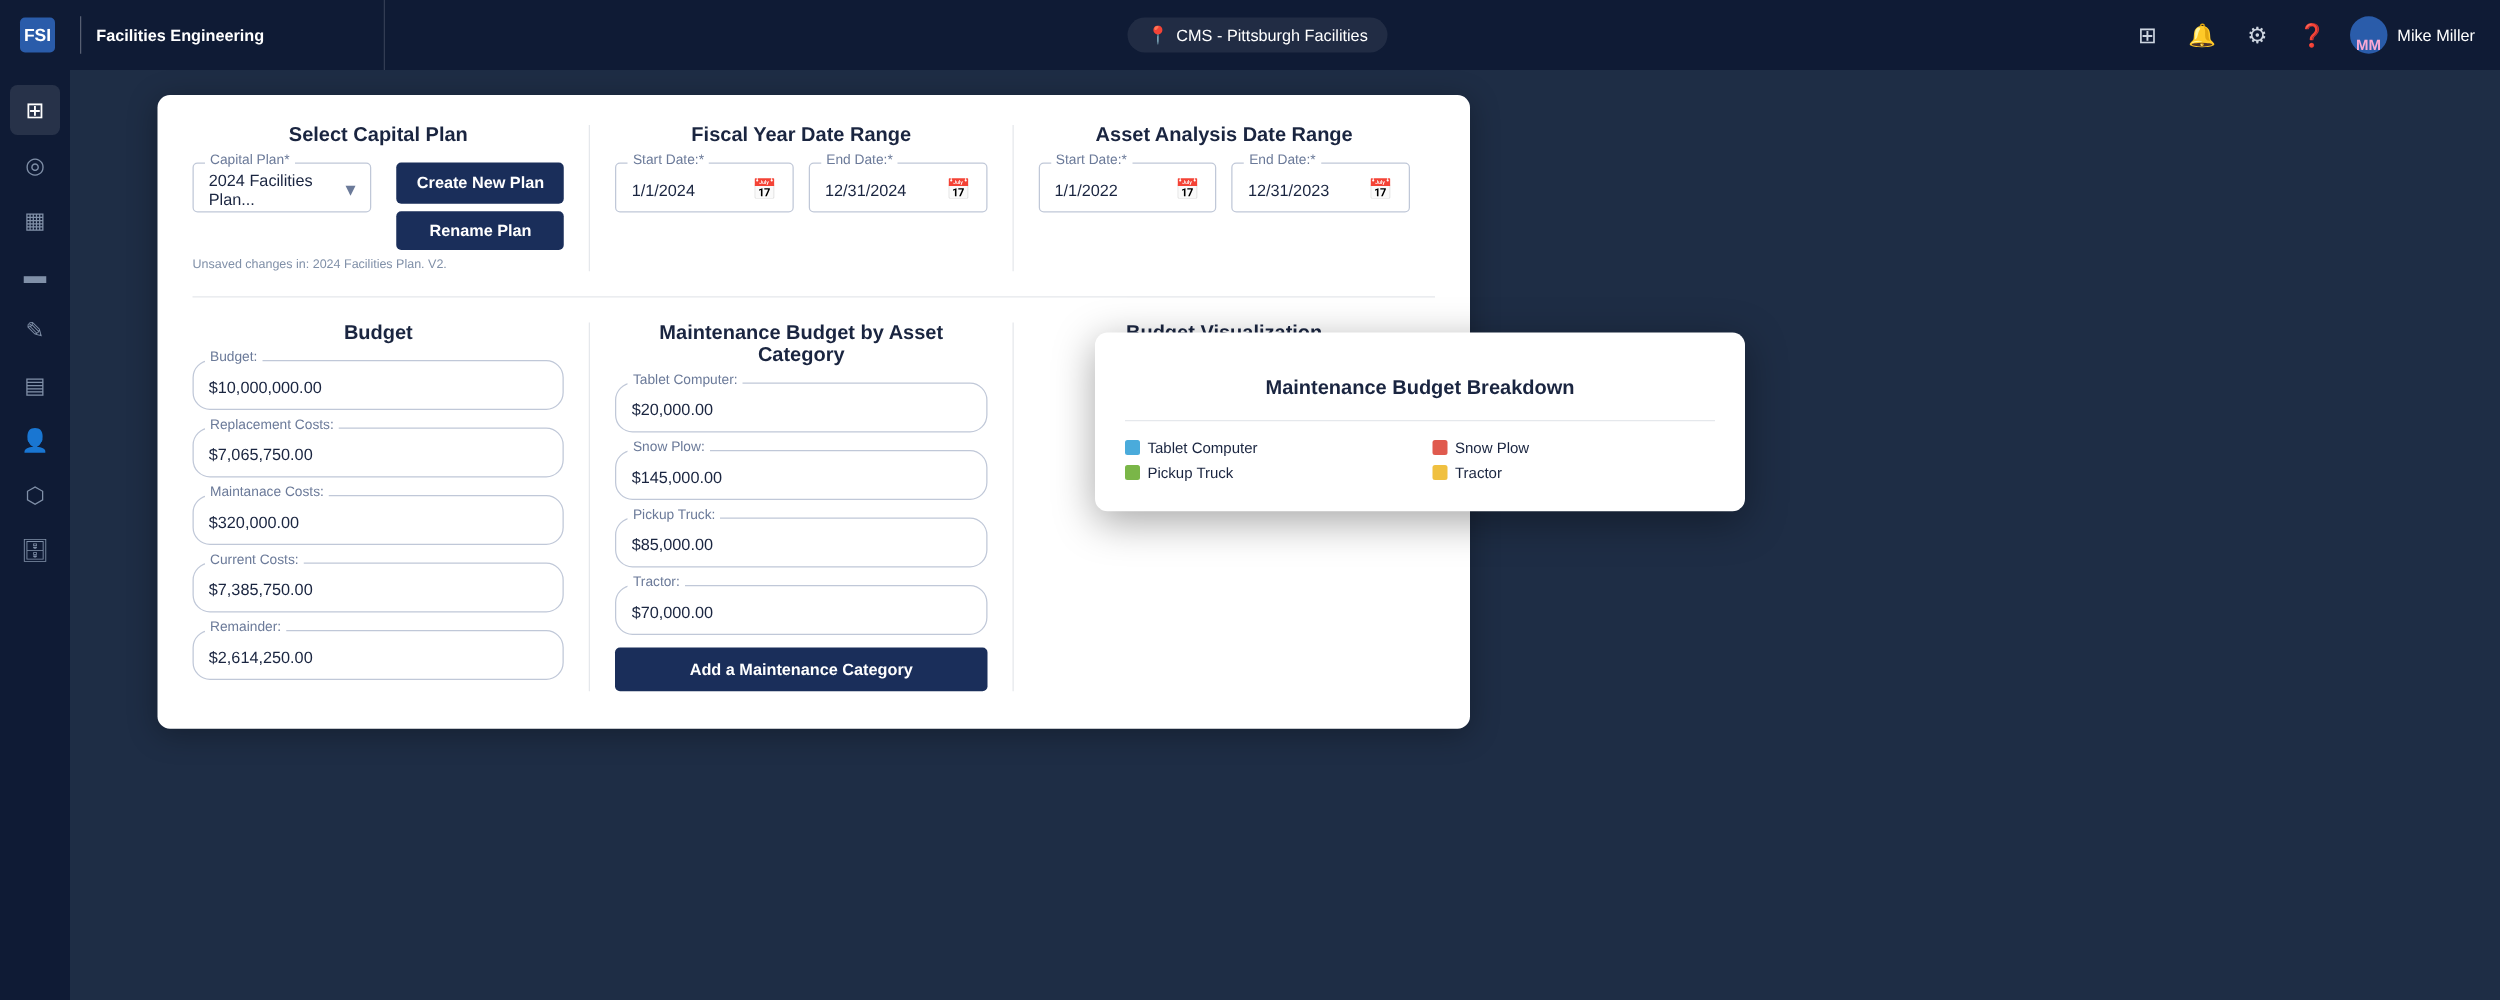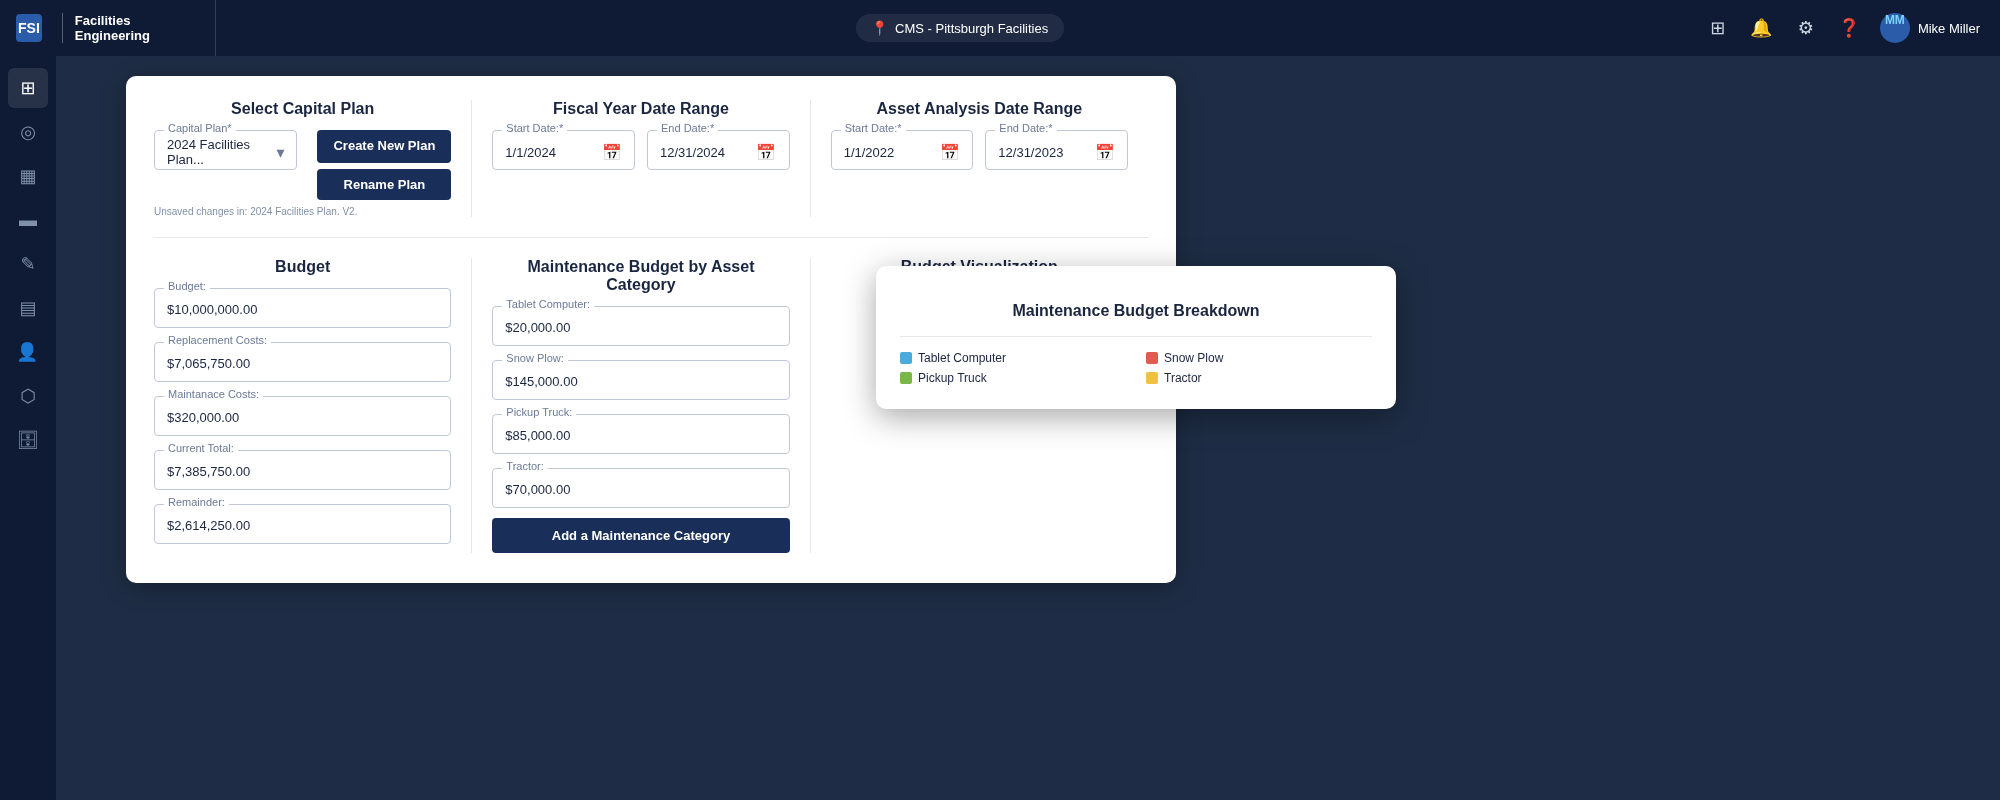--- a/index.html
+++ b/index.html
@@ -15,21 +15,21 @@
     .topbar {
       position: absolute;
       top: 0; left: 0; right: 0;
       height: 56px;
       background: #0f1b35;
       display: flex;
       align-items: center;
       z-index: 100;
     }
     .topbar-logo {
-      width: 216px;
+      width: 308px;
       display: flex;
       align-items: center;
       padding: 0 16px;
       border-right: 1px solid rgba(255,255,255,0.15);
       height: 100%;
     }
     .topbar-logo-icon {
       width: 28px; height: 28px;
       background: #2a5caa;
       border-radius: 4px;
@@ -81,22 +81,22 @@
       display: flex;
       align-items: center;
       gap: 8px;
       color: white;
       font-size: 13px;
     }
     .topbar-avatar {
       width: 30px; height: 30px;
       border-radius: 50%;
       background: #2a5caa;
-      display: flex; align-items: flex-start; justify-content: center;
-      color: #7dd3fc; font-size: 12px; font-weight: bold;
+      display: flex; align-items: flex-end; justify-content: center;
+      color: #f9a8d4; font-size: 12px; font-weight: bold;
     }
 
     
     .sidebar {
       position: absolute;
       top: 56px; left: 0;
       width: 56px;
       height: calc(100% - 56px);
       background: #0f1b35;
       display: flex;
@@ -257,21 +257,21 @@
       position: absolute;
       top: -8px; left: 10px;
       background: white;
       padding: 0 4px;
       font-size: 11px;
       color: #6b7a99;
       z-index: 1;
     }
     .budget-field .field-value {
       border: 1px solid #c0c8d8;
-      border-radius: 4px;
+      border-radius: 14px;
       padding: 10px 12px 6px;
       font-size: 13px;
       color: #1a2540;
       height: 40px;
       display: flex;
       align-items: center;
     }
 
     .asset-fields {
       display: flex;
@@ -474,21 +474,21 @@
           </div>
           <div class="budget-field">
             <span class="field-label">Replacement Costs:</span>
             <div class="field-value">$7,065,750.00</div>
           </div>
           <div class="budget-field">
             <span class="field-label">Maintanace Costs:</span>
             <div class="field-value">$320,000.00</div>
           </div>
           <div class="budget-field">
-            <span class="field-label">Current Total:</span>
+            <span class="field-label">Current Costs:</span>
             <div class="field-value">$7,385,750.00</div>
           </div>
           <div class="budget-field">
             <span class="field-label">Remainder:</span>
             <div class="field-value">$2,614,250.00</div>
           </div>
         </div>
       </div>
 
       <div class="bottom-section">

